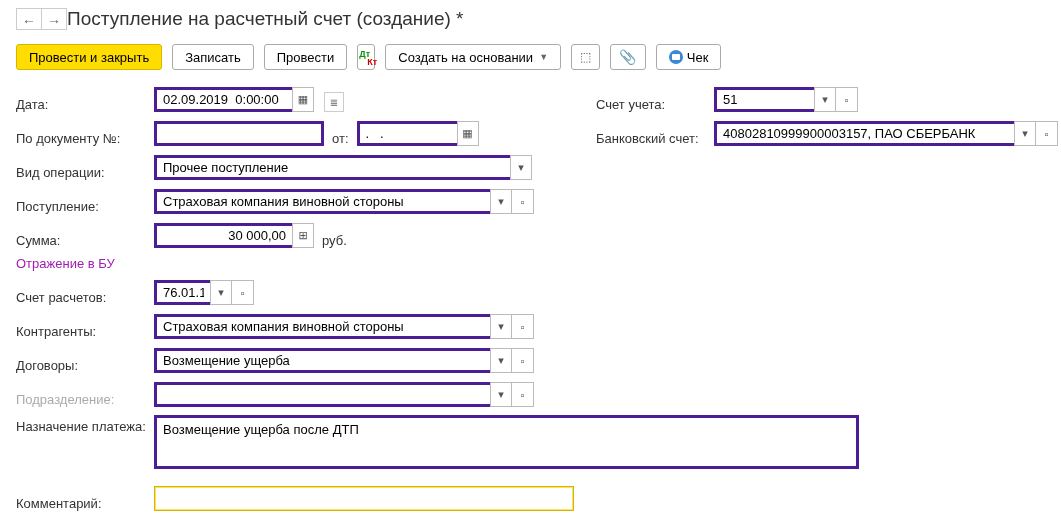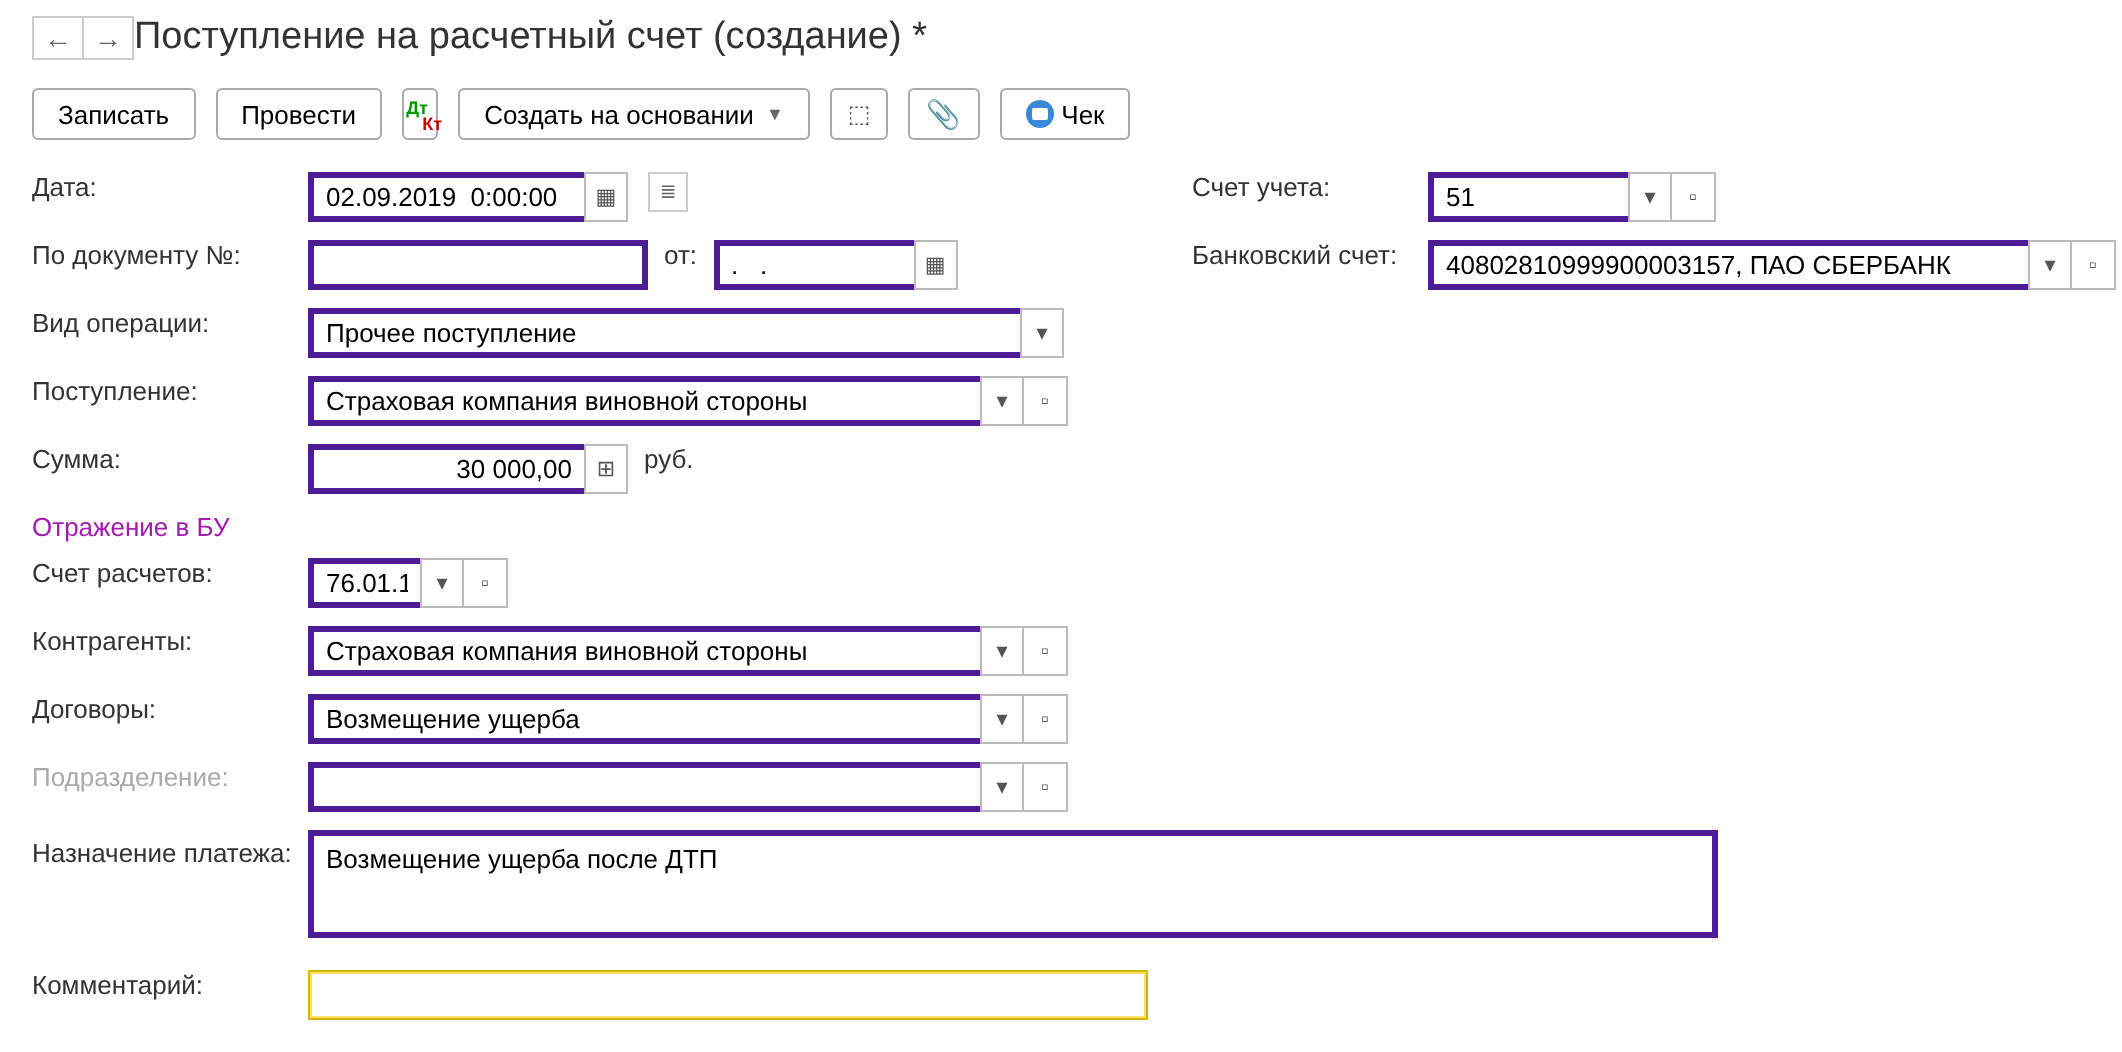--- a/index.html
+++ b/index.html
@@ -25,21 +25,21 @@
     display: inline-flex; align-items: center; font-size: 13px; cursor: pointer;
     border-radius: 3px;
   }
   .btn-yellow { background: #ffdd00; border-color: #d4b800; font-weight: normal; }
   .btn-icon { padding: 0 8px; }
   .dropdown-caret { margin-left: 6px; font-size: 9px; color: #666; }
 
   .form-area { display: flex; gap: 40px; }
   .col-left { flex: 0 0 540px; }
   .col-right { flex: 1; }
-  .row { display: flex; align-items: flex-start; height: 26px; margin-bottom: 8px; }
+  .row { display: flex; align-items: flex-end; height: 26px; margin-bottom: 8px; }
   .label { width: 138px; flex-shrink: 0; }
   .label-disabled { color: #aaa; }
   .input {
     height: 25px; border: 3px solid #4c1d95; padding: 0 6px; font-size: 13px;
     background: #fff;
   }
   .input-group { display: flex; }
   .input-group .input { border-right: none; }
   .ig-btn {
     width: 22px; height: 25px; border: 1px solid #bbb; background: #fff;
@@ -75,20 +75,21 @@
 </head>
 <body>
 
 <div class="nav-row">
   <button class="nav-btn">←</button>
   <button class="nav-btn">→</button>
   <div class="page-title">Поступление на расчетный счет (создание) *</div>
 </div>
 
 <div class="toolbar">
+  <button class="btn btn-yellow">Провести и закрыть</button>
   <button class="btn">Записать</button>
   <button class="btn">Провести</button>
   <button class="btn btn-icon">
     <span class="dtkt">
         <span class="dt">Дт</span>
         <span class="kt">Кт</span>
       </span>
   </button>
   <button class="btn">
     <span>Создать на основании</span>

